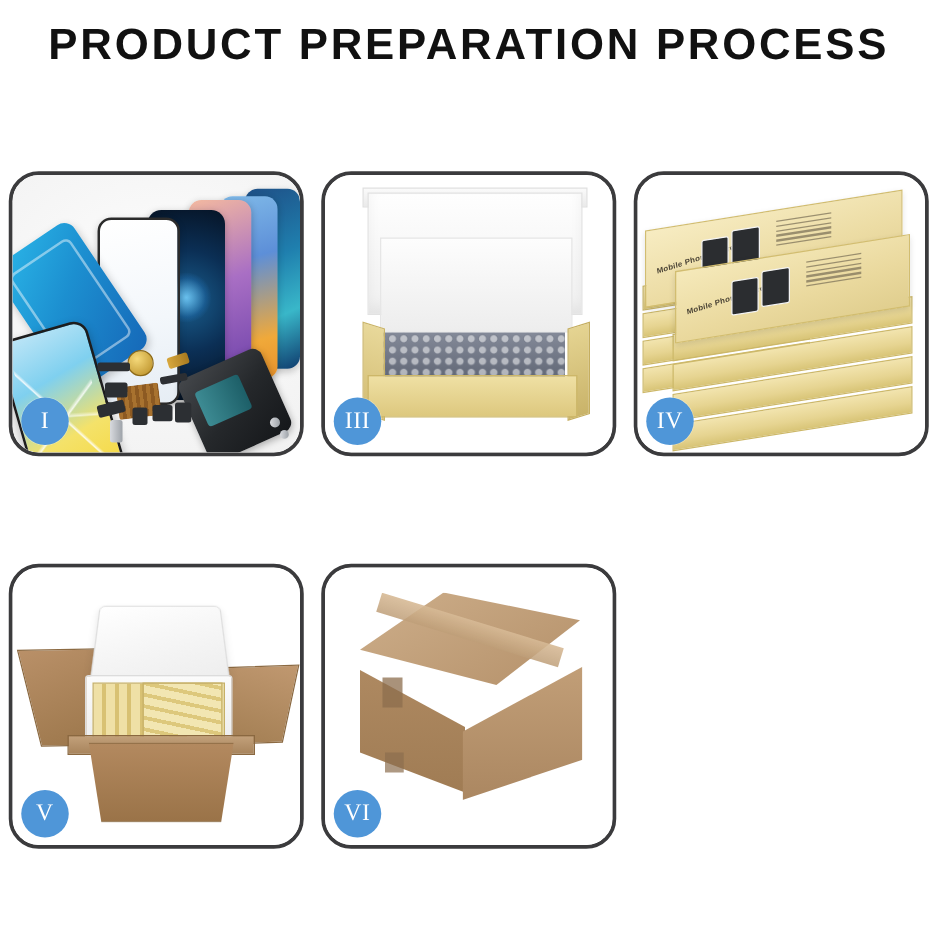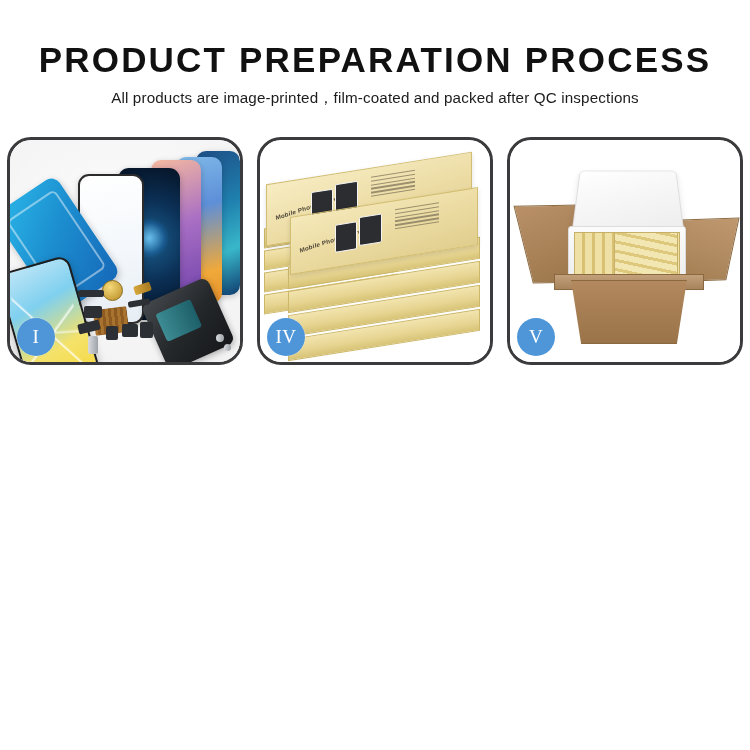--- a/index.html
+++ b/index.html
@@ -12,21 +12,21 @@
   #page {
     position: relative;
     width: 750px; height: 750px;
     background: #ffffff;
   }
 
   
   .header { position: absolute; top: 0; left: 0; width: 750px; text-align: center; }
   .title {
     margin: 0;
-    padding-top: 42px;
+    padding-top: 18px;
     font-family: "Liberation Sans", sans-serif;
     font-weight: bold;
     font-size: 35px;
     letter-spacing: 2.2px;
     color: #111111;
     line-height: 1.05;
     white-space: nowrap;
   }
   .subtitle {
     margin: 0;
@@ -356,21 +356,20 @@
     background: rgba(140,110,78,.7);
   }
 </style>
 </head>
 <body>
 
 <div id="page">
 
   <div class="header">
     <h1 class="title">PRODUCT PREPARATION PROCESS</h1>
-    <p class="subtitle">All products are image-printed，film-coated and packed after QC inspections</p>
   </div>
 
   <div class="grid">
 
     <div class="card">
       <div class="card-media p1">
         <div class="vign"></div>
         <div class="phone ph-teal"></div>
         <div class="phone ph-orange"></div>
         <div class="phone ph-purple"></div>
@@ -390,20 +389,32 @@
         <div class="part" style="left:112px; top:184px; width:16px; height:13px;"></div>
         <div class="part silver" style="left:78px;  top:196px; width:10px; height:18px;"></div>
         <div class="part" style="left:130px; top:182px; width:13px; height:16px;"></div>
         <div class="part silver" style="left:206px; top:194px; width:8px; height:8px; border-radius:50%;"></div>
         <div class="part silver" style="left:214px; top:204px; width:7px; height:7px; border-radius:50%;"></div>
       </div>
       <div class="badge">I</div>
     </div>
 
 
+    <div class="card">
+      <div class="card-media p3">
+        <div class="lid-lip"></div>
+        <div class="lid"></div>
+        <div class="foam"></div>
+        <div class="bubble"></div>
+        <div class="tray-left"></div>
+        <div class="tray-right"></div>
+        <div class="tray-front"></div>
+      </div>
+      <div class="badge">III</div>
+    </div>
 
     <div class="card">
       <div class="card-media p4">
 
         <div class="stackbox" style="left:4px;   top:78px;  width:132px; height:18px; transform:skewY(-9deg);"></div>
         <div class="stackbox" style="left:4px;   top:100px; width:132px; height:18px; transform:skewY(-9deg);"></div>
         <div class="stackbox" style="left:4px;   top:122px; width:132px; height:18px; transform:skewY(-9deg);"></div>
         <div class="stackbox" style="left:4px;   top:144px; width:132px; height:18px; transform:skewY(-9deg);"></div>
         <div class="stackbox" style="left:28px;  top:112px; width:190px; height:20px; transform:skewY(-9deg);"></div>
         <div class="stackbox" style="left:28px;  top:136px; width:190px; height:20px; transform:skewY(-9deg);"></div>
@@ -448,15 +459,26 @@
         <div class="foam-lid"></div>
         <div class="foam-box"></div>
         <div class="gold-slabs"></div>
         <div class="gold-slabs2"></div>
         <div class="carton-rim"></div>
         <div class="carton-front"></div>
       </div>
       <div class="badge">V</div>
     </div>
 
+    <div class="card">
+      <div class="card-media p6">
+        <div class="top-face"></div>
+        <div class="left-face"></div>
+        <div class="right-face"></div>
+        <div class="tape"></div>
+        <div class="tab1"></div>
+        <div class="tab2"></div>
+      </div>
+      <div class="badge">VI</div>
+    </div>
 
   </div>
 </div>
 
 </body></html>

